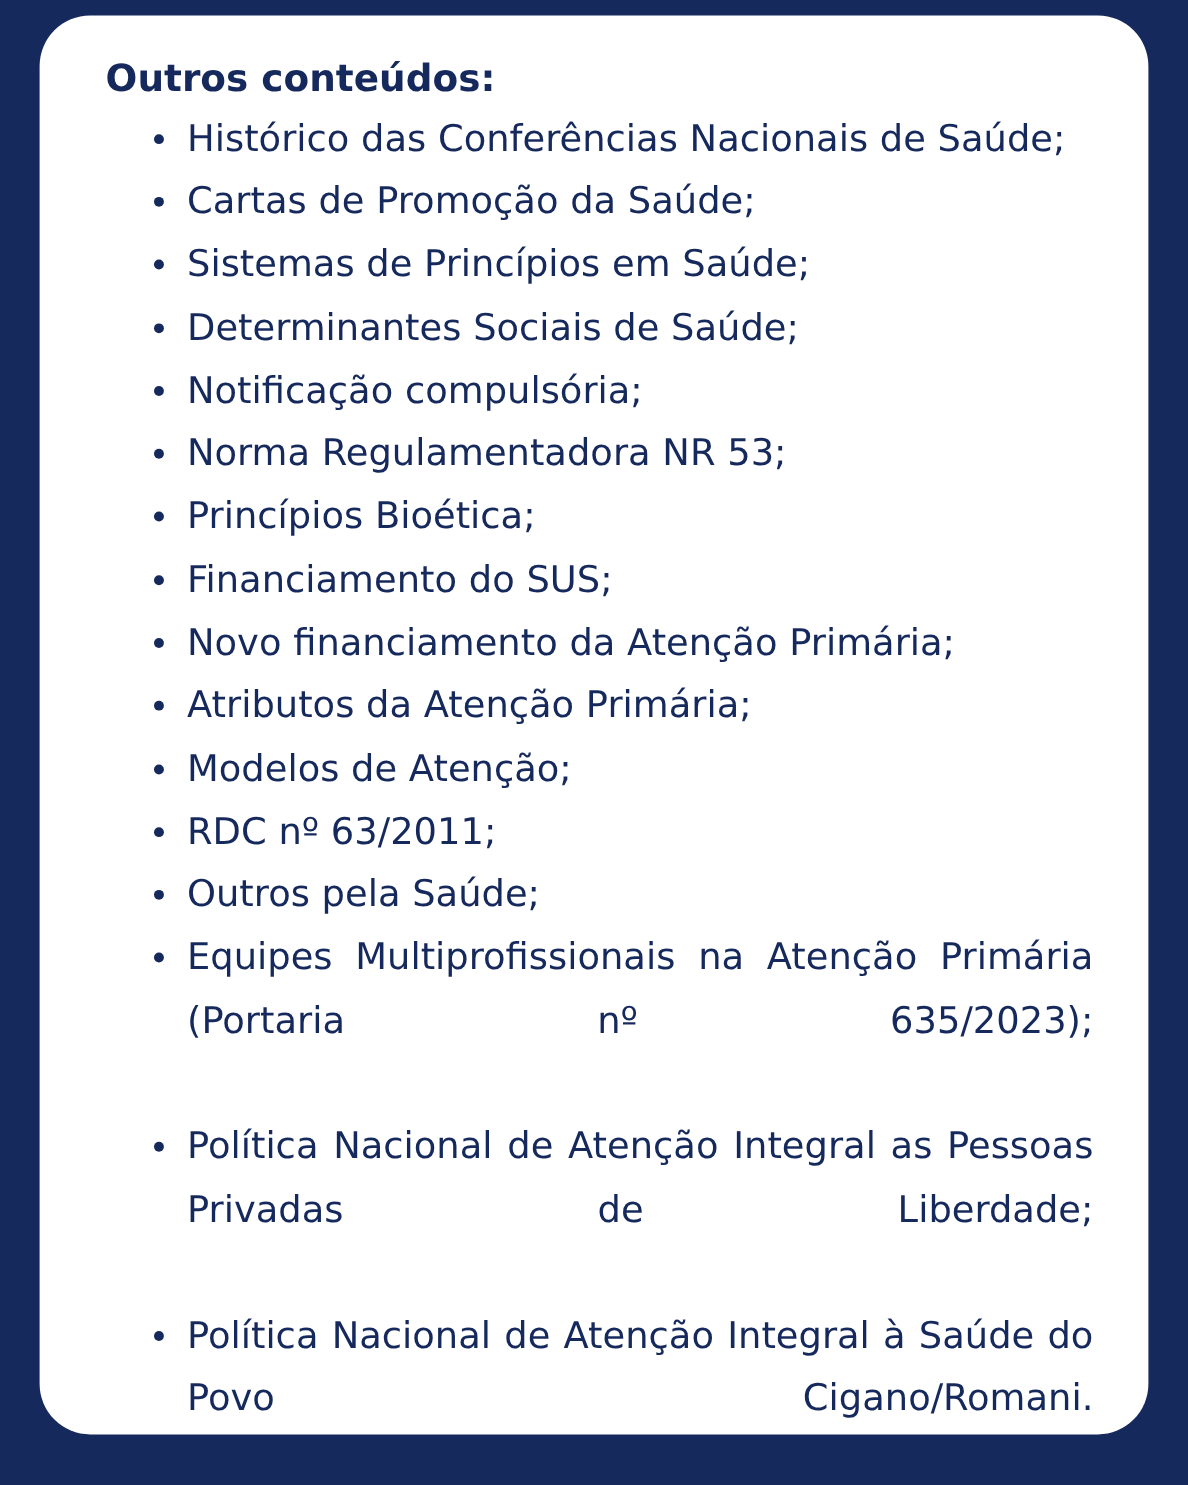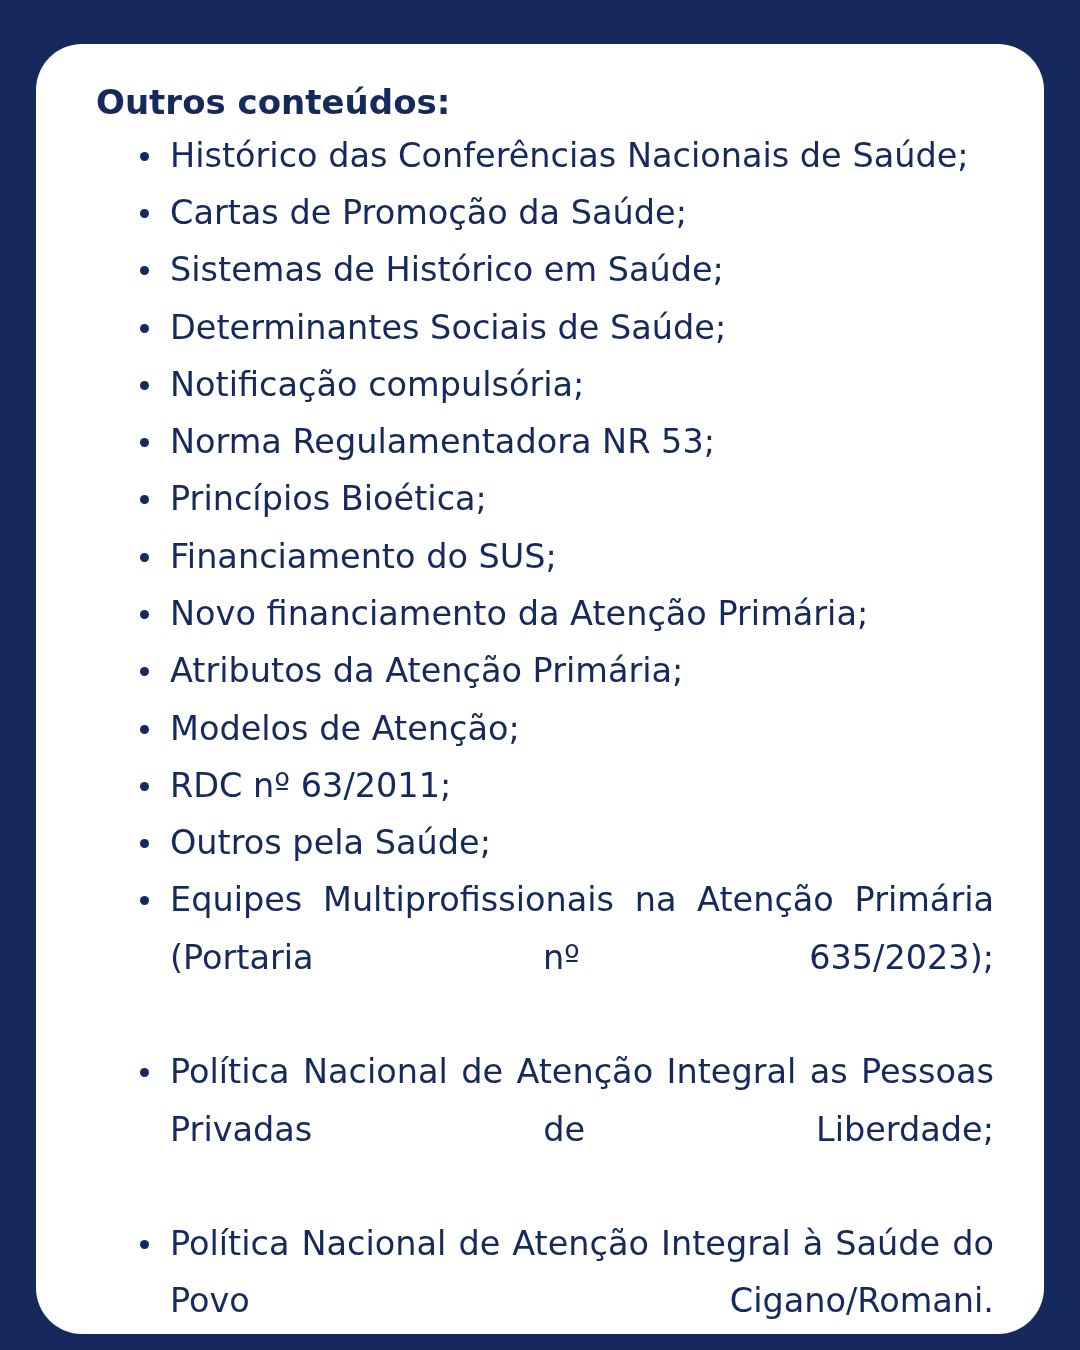--- a/index.html
+++ b/index.html
@@ -9,21 +9,21 @@
   body {
     width: 1080px;
     height: 1350px;
     background: #16295c;
     font-family: "DejaVu Sans", sans-serif;
     overflow: hidden;
   }
   .card {
     position: absolute;
     left: 36px;
-    top: 44px;
+    top: 14px;
     width: 1008px;
     height: 1290px;
     background: #ffffff;
     border-radius: 46px;
     box-sizing: border-box;
     padding: 38px 44px 20px 44px;
     overflow: hidden;
   }
   .card-title {
     font-size: 34px;
@@ -77,21 +77,21 @@
   }
 </style>
 </head>
 <body>
 
 <div class="card">
   <h1 class="card-title">Outros conteúdos:</h1>
   <ul class="content-list">
     <li class="nojustify">Histórico das Conferências Nacionais de Saúde;</li>
     <li class="nojustify">Cartas de Promoção da Saúde;</li>
-    <li class="nojustify">Sistemas de Histórico em Saúde;</li>
+    <li class="nojustify">Sistemas de Princípios em Saúde;</li>
     <li class="nojustify">Determinantes Sociais de Saúde;</li>
     <li class="nojustify">Notificação compulsória;</li>
     <li class="nojustify">Norma Regulamentadora NR 53;</li>
     <li class="nojustify">Princípios Bioética;</li>
     <li class="nojustify">Financiamento do SUS;</li>
     <li class="nojustify">Novo financiamento da Atenção Primária;</li>
     <li class="nojustify">Atributos da Atenção Primária;</li>
     <li class="nojustify">Modelos de Atenção;</li>
     <li class="nojustify">RDC nº 63/2011;</li>
     <li class="nojustify">Outros pela Saúde;</li>

